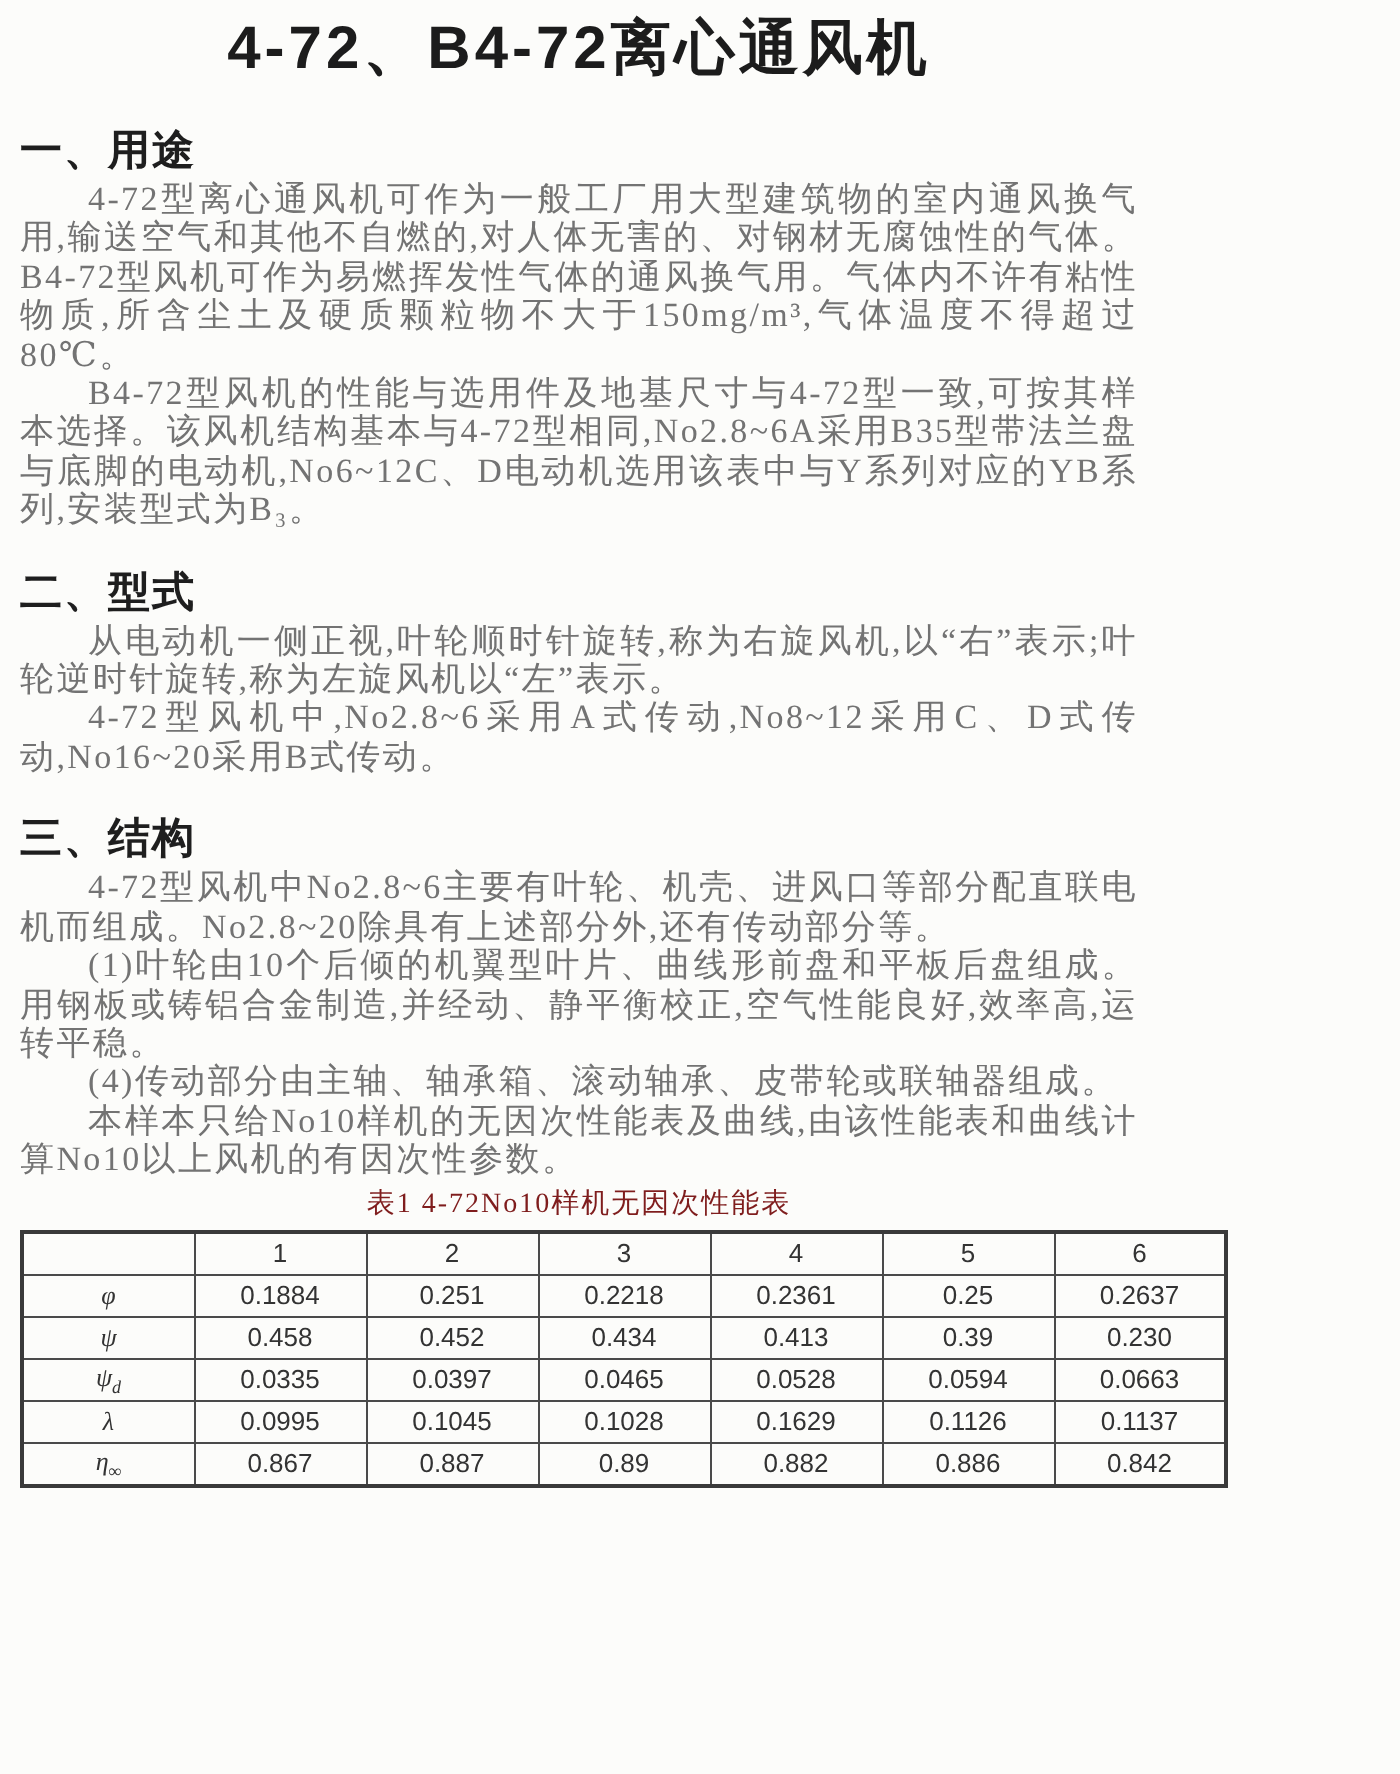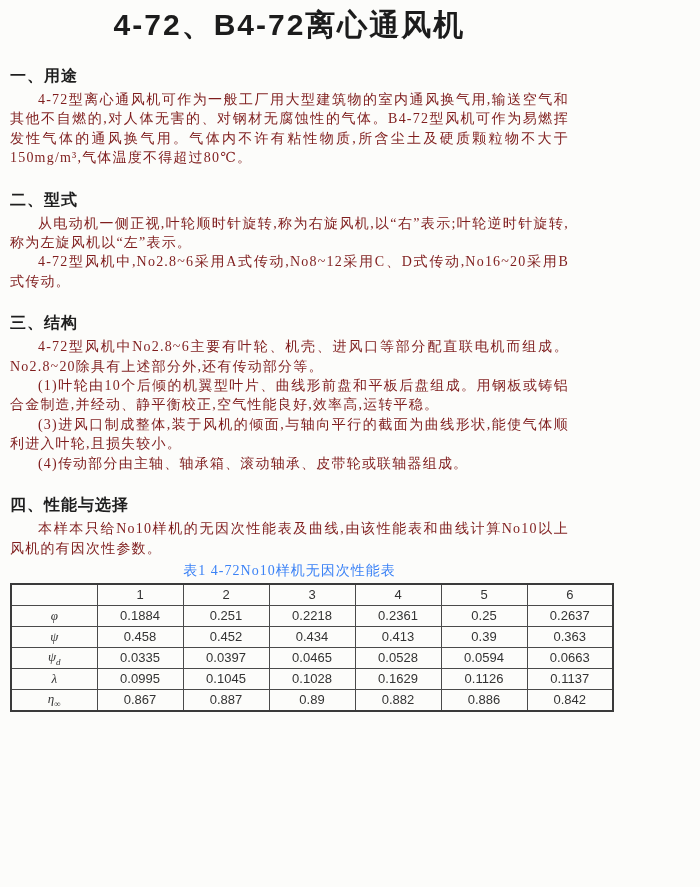--- a/index.html
+++ b/index.html
@@ -24,41 +24,41 @@
     font-weight: bold;
     font-size: 30px;
     line-height: 38px;
     letter-spacing: 2px;
     color: #1c1c1c;
   }
   h2.sec-heading {
     margin: 19px 0 2px 0;
     font-family: "Liberation Sans", "DejaVu Sans", sans-serif;
     font-weight: bold;
-    font-size: 16px;
+    font-size: 21px;
     line-height: 25px;
     letter-spacing: 1px;
     color: #1e1e1e;
   }
   #sections p, .lead-par {
     margin: 0;
-    font-size: 14px;
+    font-size: 17px;
     line-height: 19.4px;
     letter-spacing: 1.2px;
     text-indent: 2em;
     text-align: justify;
-    color: #7f1d1d;
+    color: #737373;
   }
   .table-caption {
     margin: 4px 0 3px 0;
     text-align: center;
     font-size: 14px;
     line-height: 18px;
     letter-spacing: 1px;
-    color: #3b82f6;
+    color: #7f1d1d;
   }
   table.perf-table {
     width: 604px;
     margin: 0 auto;
     border-collapse: collapse;
     table-layout: fixed;
     font-family: "Liberation Sans", "DejaVu Sans", sans-serif;
     font-size: 13px;
     color: #333;
     border: 2px solid #3a3a3a;
@@ -83,29 +83,28 @@
 </style>
 </head>
 <body>
 
 <div class="page">
   <h1 class="doc-title">4-72、B4-72离心通风机</h1>
 
   <div id="sections">
       <h2 class="sec-heading">一、用途</h2>
       <p>4-72型离心通风机可作为一般工厂用大型建筑物的室内通风换气用,输送空气和其他不自燃的,对人体无害的、对钢材无腐蚀性的气体。B4-72型风机可作为易燃挥发性气体的通风换气用。气体内不许有粘性物质,所含尘土及硬质颗粒物不大于150mg/m³,气体温度不得超过80℃。</p>
+      <p>B4-72型风机的性能与选用件及地基尺寸与4-72型一致,可按其样本选择。该风机结构基本与4-72型相同,No2.8~6A采用B35型带法兰盘与底脚的电动机,No6~12C、D电动机选用该表中与Y系列对应的YB系列,安装型式为B₃。</p>
       <h2 class="sec-heading">二、型式</h2>
       <p>从电动机一侧正视,叶轮顺时针旋转,称为右旋风机,以“右”表示;叶轮逆时针旋转,称为左旋风机以“左”表示。</p>
       <p>4-72型风机中,No2.8~6采用A式传动,No8~12采用C、D式传动,No16~20采用B式传动。</p>
       <h2 class="sec-heading">三、结构</h2>
       <p>4-72型风机中No2.8~6主要有叶轮、机壳、进风口等部分配直联电机而组成。No2.8~20除具有上述部分外,还有传动部分等。</p>
       <p>(1)叶轮由10个后倾的机翼型叶片、曲线形前盘和平板后盘组成。用钢板或铸铝合金制造,并经动、静平衡校正,空气性能良好,效率高,运转平稳。</p>
-      <p>(3)进风口制成整体,装于风机的倾面,与轴向平行的截面为曲线形状,能使气体顺利进入叶轮,且损失较小。</p>
       <p>(4)传动部分由主轴、轴承箱、滚动轴承、皮带轮或联轴器组成。</p>
-      <h2 class="sec-heading">四、性能与选择</h2>
       <p>本样本只给No10样机的无因次性能表及曲线,由该性能表和曲线计算No10以上风机的有因次性参数。</p>
     </div>
 
   <div class="table-caption">表1 4-72No10样机无因次性能表</div>
 
   <table class="perf-table">
     <thead>
       <tr id="thead-row">
           <th></th>
           <th>1</th>
@@ -126,21 +125,21 @@
           <td>0.25</td>
           <td>0.2637</td>
         </tr>
         <tr>
           <th class="row-label"><span>ψ</span></th>
           <td>0.458</td>
           <td>0.452</td>
           <td>0.434</td>
           <td>0.413</td>
           <td>0.39</td>
-          <td>0.363</td>
+          <td>0.230</td>
         </tr>
         <tr>
           <th class="row-label"><span>ψ</span><sub>d</sub></th>
           <td>0.0335</td>
           <td>0.0397</td>
           <td>0.0465</td>
           <td>0.0528</td>
           <td>0.0594</td>
           <td>0.0663</td>
         </tr>

